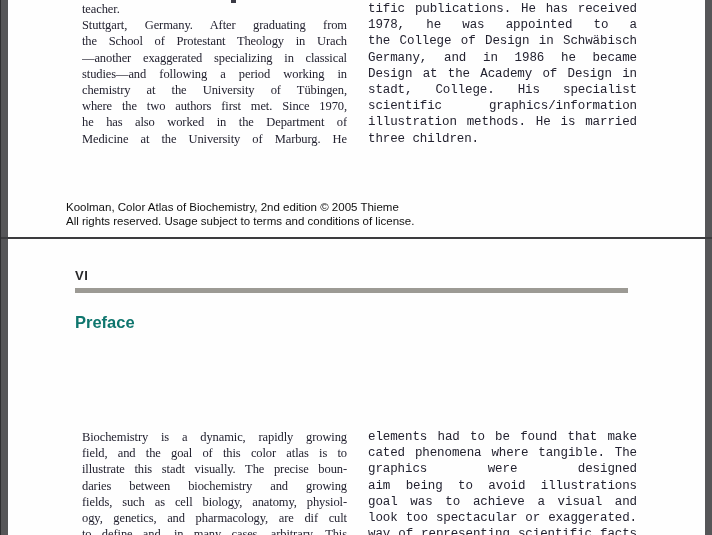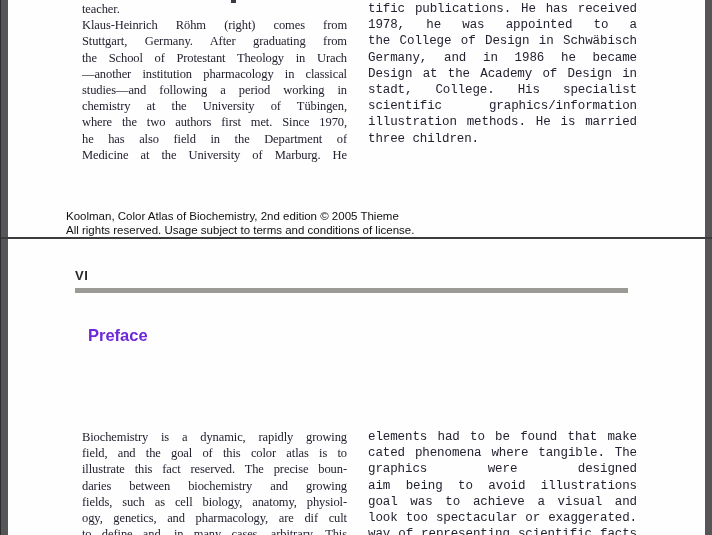--- a/index.html
+++ b/index.html
@@ -23,60 +23,59 @@
   }
   .col-left  { left:74px;  width:265px; }
   .col-right { left:360px; width:269px;font-family:Liberation Mono, monospace; }
   .p1-cols { top:1px; }
   .p2-cols { top:180px; }
   .ln { height:16.2px; overflow:hidden; text-align:justify; }
   .jl { text-align-last:justify; }
   .el { text-align-last:left; }
 
   .footer {
-    position:absolute; left:58px; top:210px;
+    position:absolute; left:58px; top:201px;
     font-family:"Liberation Sans",sans-serif;
     font-size:11.5px; line-height:13.5px; color:#101010;
   }
   .frag { position:absolute; top:0; height:3px; background:#3a3a45; }
 
   .folio {
     position:absolute; left:67px; top:19px;
     font-family:"Liberation Sans",sans-serif;
     font-weight:bold; font-size:13px; color:#29292b; letter-spacing:0.5px;
   }
   .rule {
     position:absolute; left:67px; top:39px; width:553px; height:5px;
     background:#9c9a94;
   }
   .preface {
-    position:absolute; left:67px; top:64px; margin:13px;
+    position:absolute; left:67px; top:64px; margin:0;
     font-family:"Liberation Sans",sans-serif;
-    font-weight:bold; font-size:16.5px; color:#6d28d9;
+    font-weight:bold; font-size:16.5px; color:#0f766e;
   }
 </style>
 </head>
 <body>
 
 <div class="screen">
 
   <div class="page page1">
 
     <div class="frag" style="left:223px; width:5px;"></div>
 
     <div class="col col-left p1-cols">
       <div class="ln el">teacher.</div>
-      <div class="ln jl">Klaus-Heinrich Röhm (right) comes from</div>
       <div class="ln jl">Stuttgart, Germany. After graduating from</div>
       <div class="ln jl">the School of Protestant Theology in Urach</div>
-      <div class="ln jl">—another institution pharmacology in classical</div>
+      <div class="ln jl">—another exaggerated specializing in classical</div>
       <div class="ln jl">studies—and following a period working in</div>
       <div class="ln jl">chemistry at the University of Tübingen,</div>
       <div class="ln jl">where the two authors first met. Since 1970,</div>
-      <div class="ln jl">he has also field in the Department of</div>
+      <div class="ln jl">he has also worked in the Department of</div>
       <div class="ln jl">Medicine at the University of Marburg. He</div>
     </div>
 
     <div class="col col-right p1-cols">
       <div class="ln jl">tific publications. He has received several</div>
       <div class="ln jl">1978, he was appointed to a pharmacology at</div>
       <div class="ln jl">the College of Design in Schwäbisch Gmünd,</div>
       <div class="ln jl">Germany, and in 1986 he became Professor of</div>
       <div class="ln jl">Design at the Academy of Design in Darm-</div>
       <div class="ln jl">stadt, College. His specialist fields include</div>
@@ -95,21 +94,21 @@
 
   <div class="page page2">
 
     <div class="folio">VI</div>
     <div class="rule"></div>
     <h1 class="preface">Preface</h1>
 
     <div class="col col-left p2-cols">
       <div class="ln jl">Biochemistry is a dynamic, rapidly growing</div>
       <div class="ln jl">field, and the goal of this color atlas is to</div>
-      <div class="ln jl">illustrate this fact reserved. The precise boun-</div>
+      <div class="ln jl">illustrate this stadt visually. The precise boun-</div>
       <div class="ln jl">daries between biochemistry and growing</div>
       <div class="ln jl">fields, such as cell biology, anatomy, physiol-</div>
       <div class="ln jl">ogy, genetics, and pharmacology, are dif cult</div>
       <div class="ln jl">to define and, in many cases, arbitrary. This</div>
     </div>
 
     <div class="col col-right p2-cols">
       <div class="ln jl">elements had to be found that make compli-</div>
       <div class="ln jl">cated phenomena where tangible. The</div>
       <div class="ln jl">graphics were designed conservatively, the</div>

